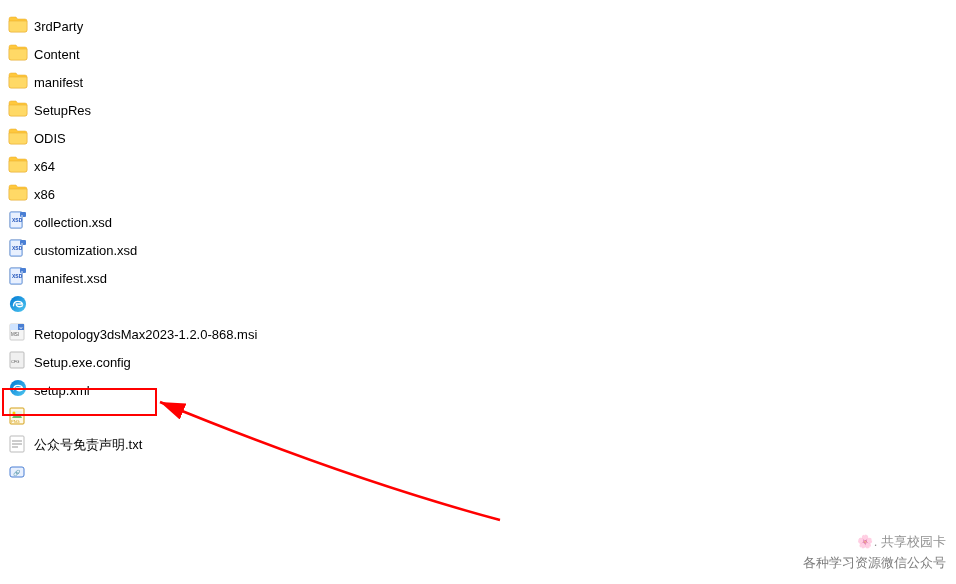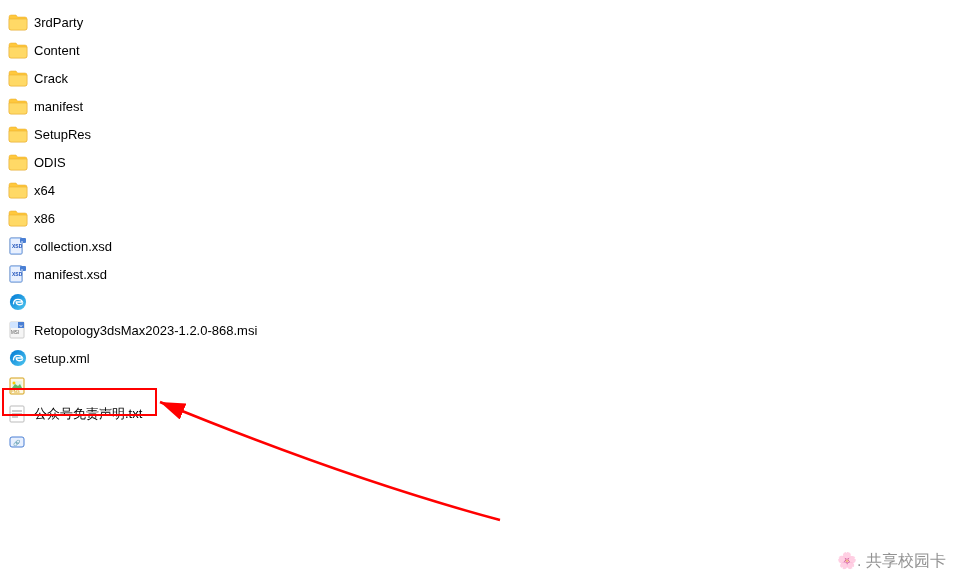--- a/index.html
+++ b/index.html
@@ -14,21 +14,21 @@
       position: relative;
     }
 
     .file-list {
       padding: 8px 0;
       width: 100%;
     }
 
     .file-item {
       display: flex;
-      align-items: center;
+      align-items: flex-end;
       padding: 2px 8px;
       height: 28px;
       cursor: pointer;
       user-select: none;
     }
 
     .file-item.highlighted {
       background: #cce8ff;
       border: 2px solid #ff0000;
     }
@@ -68,21 +68,21 @@
       position: absolute;
       bottom: 10px;
       right: 10px;
       text-align: right;
       color: rgba(0,0,0,0.5);
       font-size: 13px;
       line-height: 1.6;
     }
 
     .watermark-line1 {
-      font-size: 16px;
+      font-size: 13px;
       color: rgba(100,100,100,0.7);
     }
 
     .watermark-line2 {
       font-size: 13px;
       color: rgba(80,80,80,0.75);
     }
 
     .red-box {
       position: absolute;
@@ -116,29 +116,20 @@
       </div>
       <span class="file-name">Content</span>
     </div>
     <div class="file-item">
       <div class="file-icon">
         <svg class="folder-svg" viewBox="0 0 20 18" xmlns="http://www.w3.org/2000/svg">
     <path d="M1 4 Q1 2 3 2 L8 2 L9.5 4 L17 4 Q19 4 19 6 L19 15 Q19 17 17 17 L3 17 Q1 17 1 15 Z" fill="#FFC83D" stroke="#E6A82A" stroke-width="0.5"></path>
     <path d="M1 6 L19 6 L19 15 Q19 17 17 17 L3 17 Q1 17 1 15 Z" fill="#FFD966" stroke="#E6A82A" stroke-width="0.5"></path>
   </svg>
       </div>
-      <span class="file-name">Crack</span>
-    </div>
-    <div class="file-item">
-      <div class="file-icon">
-        <svg class="folder-svg" viewBox="0 0 20 18" xmlns="http://www.w3.org/2000/svg">
-    <path d="M1 4 Q1 2 3 2 L8 2 L9.5 4 L17 4 Q19 4 19 6 L19 15 Q19 17 17 17 L3 17 Q1 17 1 15 Z" fill="#FFC83D" stroke="#E6A82A" stroke-width="0.5"></path>
-    <path d="M1 6 L19 6 L19 15 Q19 17 17 17 L3 17 Q1 17 1 15 Z" fill="#FFD966" stroke="#E6A82A" stroke-width="0.5"></path>
-  </svg>
-      </div>
       <span class="file-name">manifest</span>
     </div>
     <div class="file-item">
       <div class="file-icon">
         <svg class="folder-svg" viewBox="0 0 20 18" xmlns="http://www.w3.org/2000/svg">
     <path d="M1 4 Q1 2 3 2 L8 2 L9.5 4 L17 4 Q19 4 19 6 L19 15 Q19 17 17 17 L3 17 Q1 17 1 15 Z" fill="#FFC83D" stroke="#E6A82A" stroke-width="0.5"></path>
     <path d="M1 6 L19 6 L19 15 Q19 17 17 17 L3 17 Q1 17 1 15 Z" fill="#FFD966" stroke="#E6A82A" stroke-width="0.5"></path>
   </svg>
       </div>
       <span class="file-name">SetupRes</span>
@@ -174,20 +165,32 @@
       <div class="file-icon">
         <svg width="20" height="18" viewBox="0 0 20 18" xmlns="http://www.w3.org/2000/svg">
     <rect x="2" y="1" width="12" height="16" rx="1" fill="#ffffff" stroke="#aaa" stroke-width="1"></rect>
     <rect x="2" y="1" width="12" height="16" rx="1" fill="#e8f0fe" stroke="#6b9de8" stroke-width="1"></rect>
     <text x="4" y="11" font-size="5" fill="#2255bb" font-weight="bold">XSD</text>
     <rect x="12" y="1" width="6" height="5" rx="1" fill="#4a7fd4"></rect>
     <text x="13" y="5.5" font-size="4" fill="white">x</text>
   </svg>
       </div>
       <span class="file-name">collection.xsd</span>
+    </div>
+    <div class="file-item">
+      <div class="file-icon">
+        <svg width="20" height="18" viewBox="0 0 20 18" xmlns="http://www.w3.org/2000/svg">
+    <rect x="2" y="1" width="12" height="16" rx="1" fill="#ffffff" stroke="#aaa" stroke-width="1"></rect>
+    <rect x="2" y="1" width="12" height="16" rx="1" fill="#e8f0fe" stroke="#6b9de8" stroke-width="1"></rect>
+    <text x="4" y="11" font-size="5" fill="#2255bb" font-weight="bold">XSD</text>
+    <rect x="12" y="1" width="6" height="5" rx="1" fill="#4a7fd4"></rect>
+    <text x="13" y="5.5" font-size="4" fill="white">x</text>
+  </svg>
+      </div>
+      <span class="file-name">customization.xsd</span>
     </div>
     <div class="file-item">
       <div class="file-icon">
         <svg width="20" height="18" viewBox="0 0 20 18" xmlns="http://www.w3.org/2000/svg">
     <rect x="2" y="1" width="12" height="16" rx="1" fill="#ffffff" stroke="#aaa" stroke-width="1"></rect>
     <rect x="2" y="1" width="12" height="16" rx="1" fill="#e8f0fe" stroke="#6b9de8" stroke-width="1"></rect>
     <text x="4" y="11" font-size="5" fill="#2255bb" font-weight="bold">XSD</text>
     <rect x="12" y="1" width="6" height="5" rx="1" fill="#4a7fd4"></rect>
     <text x="13" y="5.5" font-size="4" fill="white">x</text>
   </svg>
@@ -215,20 +218,29 @@
     <rect x="2" y="1" width="10" height="6" rx="1" fill="#d0e4ff"></rect>
     <text x="3" y="13" font-size="4.5" fill="#555">MSI</text>
     <rect x="10" y="1" width="6" height="6" rx="0" fill="#4a7fd4"></rect>
     <text x="11.5" y="5.5" font-size="4" fill="white">w</text>
   </svg>
       </div>
       <span class="file-name">Retopology3dsMax2023-1.2.0-868.msi</span>
     </div>
     <div class="file-item">
       <div class="file-icon">
+        <svg width="20" height="18" viewBox="0 0 20 18" xmlns="http://www.w3.org/2000/svg">
+    <rect x="2" y="1" width="14" height="16" rx="1" fill="#f0f0f0" stroke="#bbb" stroke-width="1"></rect>
+    <text x="3" y="12" font-size="4" fill="#555">CFG</text>
+  </svg>
+      </div>
+      <span class="file-name">Setup.exe.config</span>
+    </div>
+    <div class="file-item">
+      <div class="file-icon">
         <svg width="20" height="18" viewBox="0 0 20 20" xmlns="http://www.w3.org/2000/svg">
     <circle cx="10" cy="10" r="9" fill="url(#eg)"></circle>
     <defs>
       <linearGradient id="eg" x1="0%" y1="0%" x2="100%" y2="100%">
         <stop offset="0%" style="stop-color:#0078d4"></stop>
         <stop offset="100%" style="stop-color:#50c8f0"></stop>
       </linearGradient>
     </defs>
     <path d="M5 12 Q5 7 10 7 Q14 7 15 10 L8 10 Q8 13 12 13 Q14 13 15 12" stroke="white" stroke-width="1.5" fill="none" stroke-linecap="round"></path>
   </svg>
@@ -274,13 +286,14 @@
   <defs>
     <marker id="arrowhead" markerWidth="10" markerHeight="7" refX="10" refY="3.5" orient="auto">
       <polygon points="0 0, 10 3.5, 0 7" fill="#ff0000"></polygon>
     </marker>
   </defs>
   <path d="M 500 520 Q 350 480 160 402" stroke="#ff0000" stroke-width="2.5" fill="none" marker-end="url(#arrowhead)"></path>
 </svg>
 
 <div class="watermark">
   <div class="watermark-line1">🌸. 共享校园卡</div>
+  <div class="watermark-line2">各种学习资源微信公众号</div>
 </div>
 
 </body></html>

